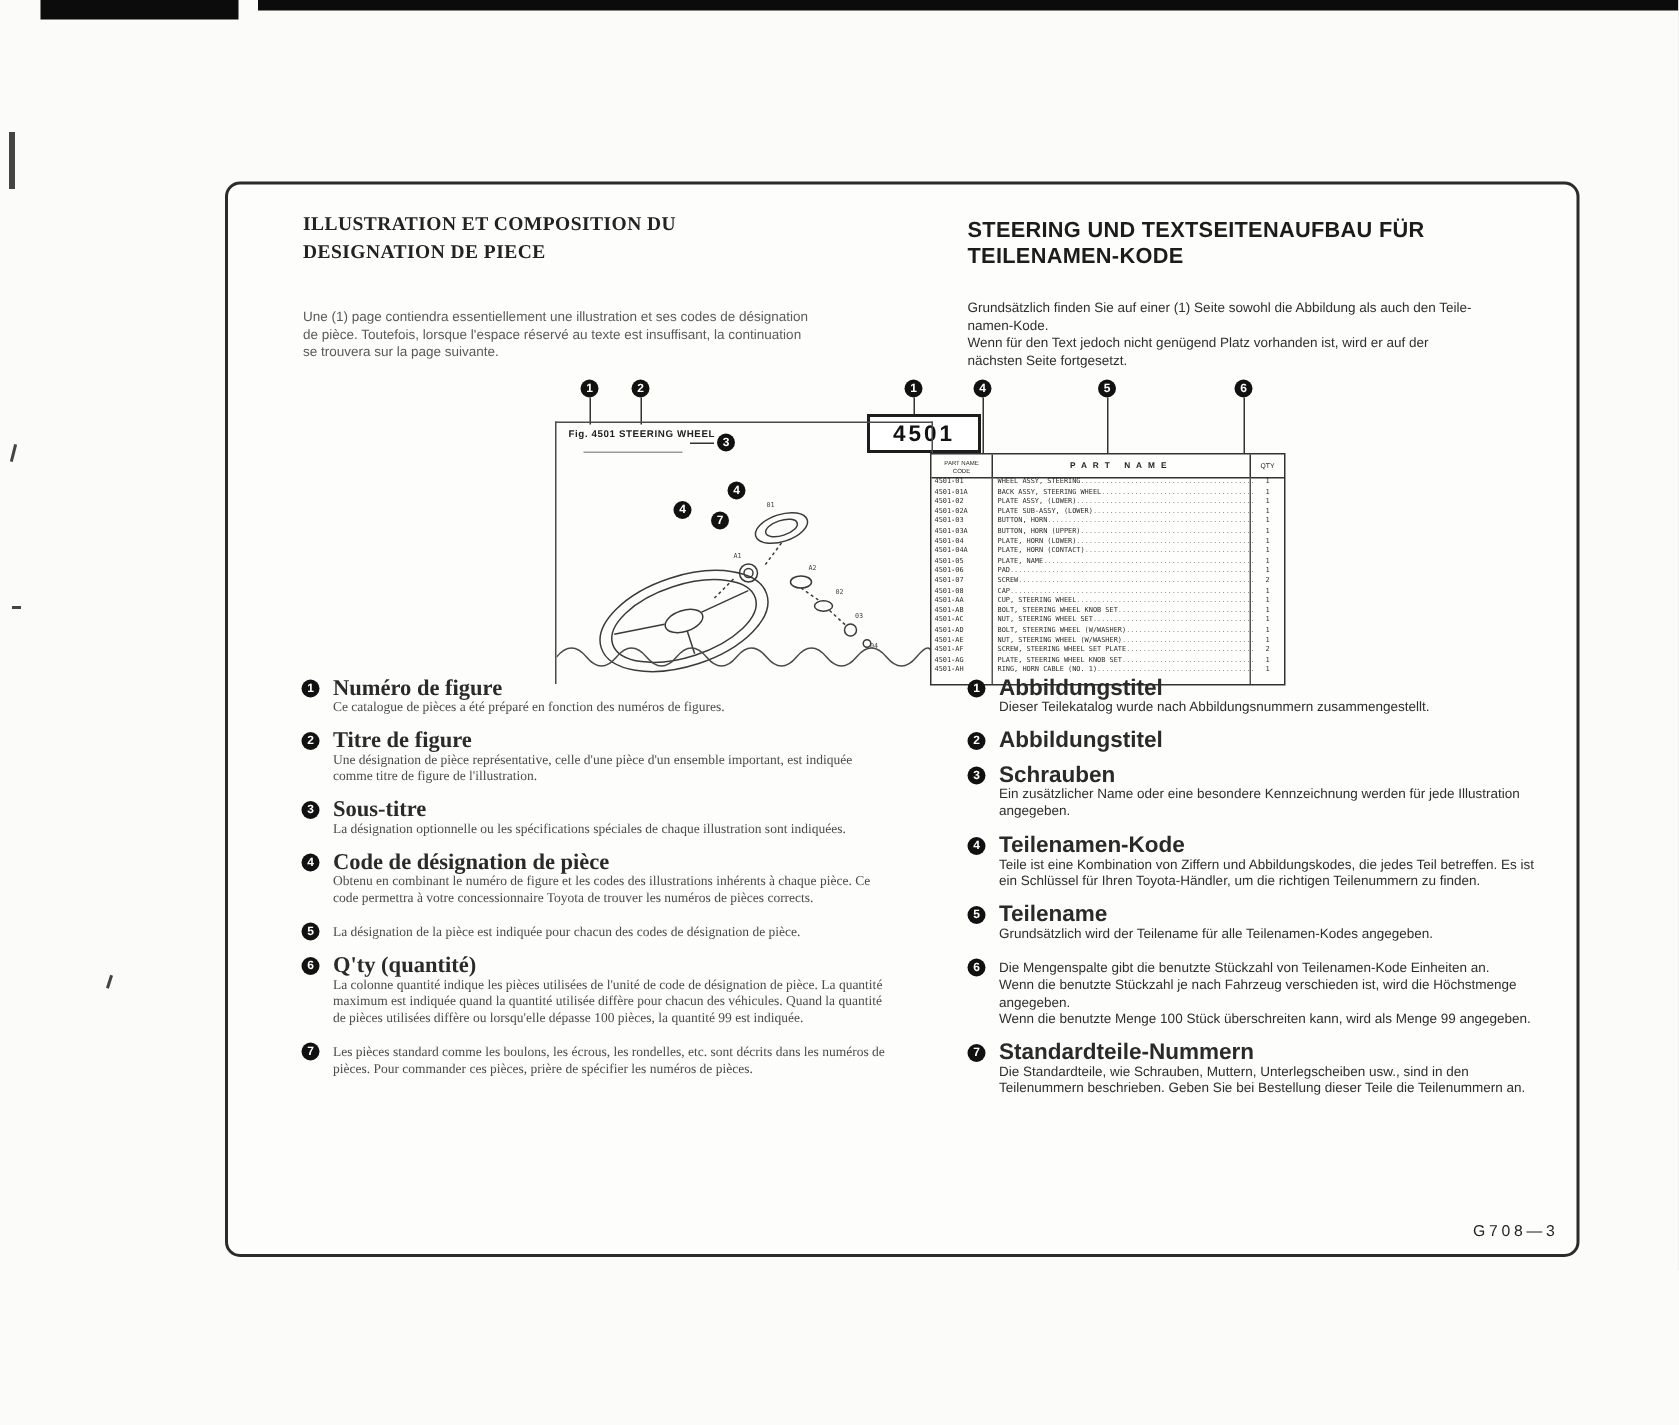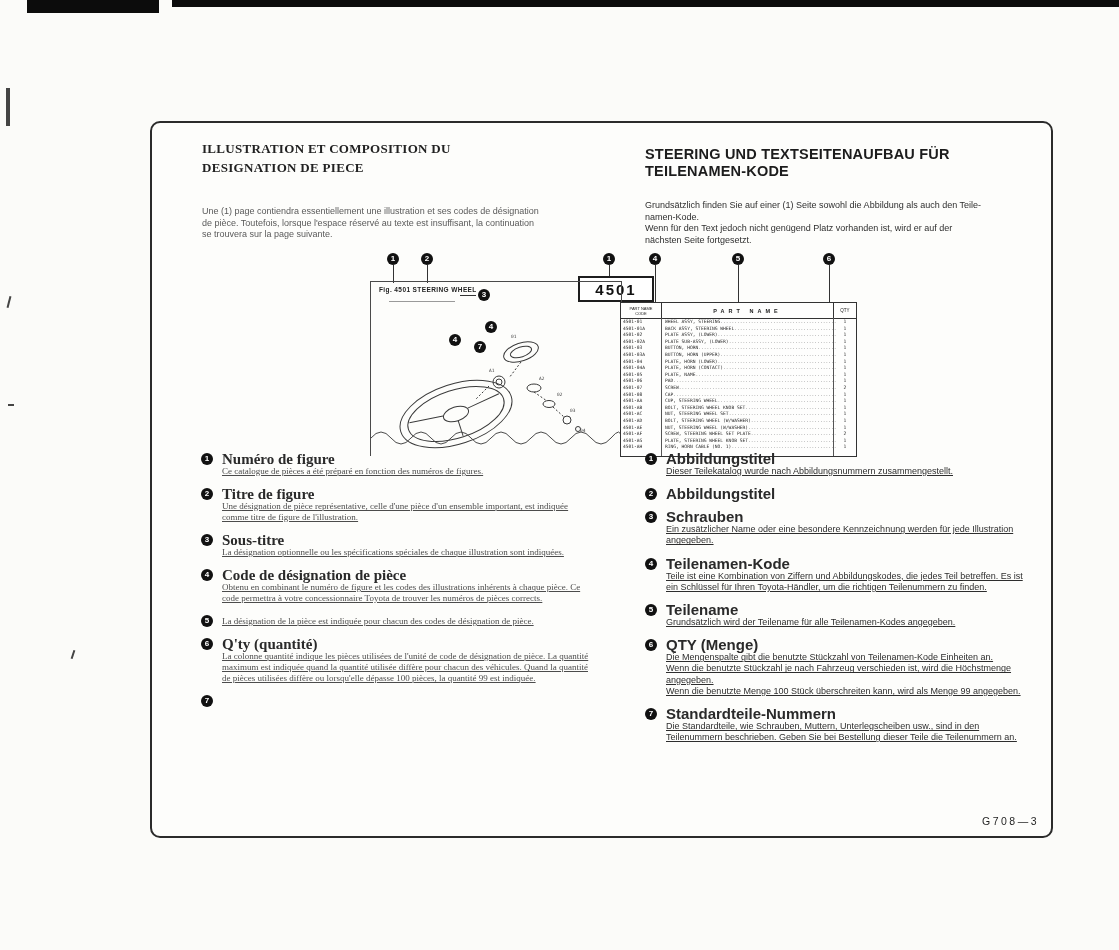--- a/index.html
+++ b/index.html
@@ -59,21 +59,21 @@
   .pleader{flex:1;overflow:hidden;color:#888;}
   .pqty{width:18px;flex:0 0 18px;text-align:center;}
   
   .items-col{position:absolute;top:453px;width:400px;}
   #fr-items{left:201px;font-family:"Liberation Serif",serif;color:#4c4c4c;width:392px;}
   #de-items{left:645px;color:#2e2e2e;width:380px;}
   .item{display:flex;margin-bottom:11px;}
   .item-num{flex:0 0 12px;margin-top:0;}
   .item-text{margin-left:9px;flex:1;}
   .item-title{font-size:15px;font-weight:bold;line-height:12px;color:#2a2a2a;}
-  .item-body{font-size:9px;line-height:11px;margin-top:1px;text-decoration:underline;}
+  .item-body{font-size:9px;line-height:11px;margin-top:1px;}
   #de-items .item-body{white-space:pre-line;line-height:11.2px;}
   
   #footer{position:absolute;left:982px;top:815px;font-size:10.5px;letter-spacing:2.5px;
           color:#1f1f1f;}
   svg text{font-family:"DejaVu Sans Mono",monospace;}
 </style>
 </head>
 <body>
 
 <div id="page">
@@ -339,20 +339,21 @@
       <div class="item">
         <span class="callout item-num">6</span>
         <div class="item-text">
           <div class="item-title">Q'ty (quantité)</div>
           <div class="item-body">La colonne quantité indique les pièces utilisées de l'unité de code de désignation de pièce. La quantité maximum est indiquée quand la quantité utilisée diffère pour chacun des véhicules. Quand la quantité de pièces utilisées diffère ou lorsqu'elle dépasse 100 pièces, la quantité 99 est indiquée.</div>
         </div>
       </div>
       <div class="item">
         <span class="callout item-num">7</span>
         <div class="item-text">
+          <div class="item-body">Les pièces standard comme les boulons, les écrous, les rondelles, etc. sont décrits dans les numéros de pièces. Pour commander ces pièces, prière de spécifier les numéros de pièces.</div>
         </div>
       </div>
     </div>
   <div id="de-items" class="items-col">
       <div class="item">
         <span class="callout item-num">1</span>
         <div class="item-text">
           <div class="item-title">Abbildungstitel</div>
           <div class="item-body">Dieser Teilekatalog wurde nach Abbildungsnummern zusammengestellt.</div>
         </div>
@@ -380,21 +381,20 @@
       <div class="item">
         <span class="callout item-num">5</span>
         <div class="item-text">
           <div class="item-title">Teilename</div>
           <div class="item-body">Grundsätzlich wird der Teilename für alle Teilenamen-Kodes angegeben.</div>
         </div>
       </div>
       <div class="item">
         <span class="callout item-num">6</span>
         <div class="item-text">
-          <div class="item-title">QTY (Menge)</div>
           <div class="item-body">Die Mengenspalte gibt die benutzte Stückzahl von Teilenamen-Kode Einheiten an.
 Wenn die benutzte Stückzahl je nach Fahrzeug verschieden ist, wird die Höchstmenge angegeben.
 Wenn die benutzte Menge 100 Stück überschreiten kann, wird als Menge 99 angegeben.</div>
         </div>
       </div>
       <div class="item">
         <span class="callout item-num">7</span>
         <div class="item-text">
           <div class="item-title">Standardteile-Nummern</div>
           <div class="item-body">Die Standardteile, wie Schrauben, Muttern, Unterlegscheiben usw., sind in den Teilenummern beschrieben. Geben Sie bei Bestellung dieser Teile die Teilenummern an.</div>

